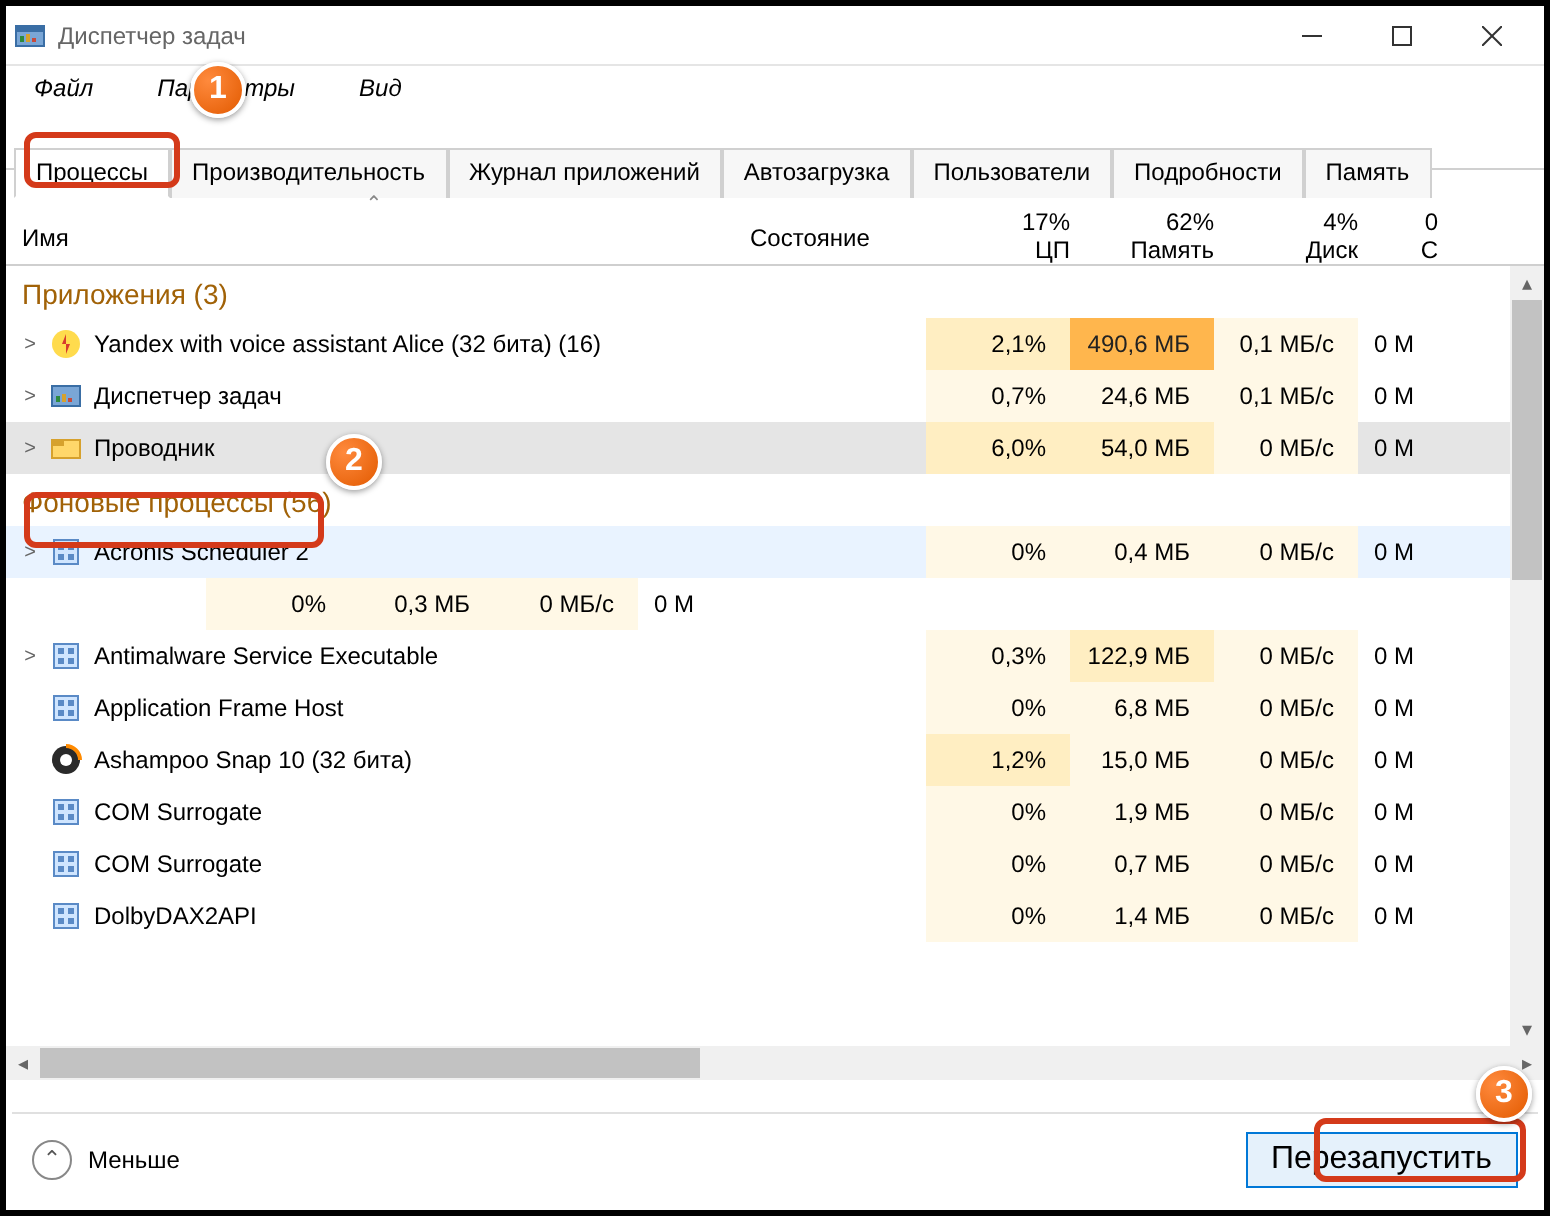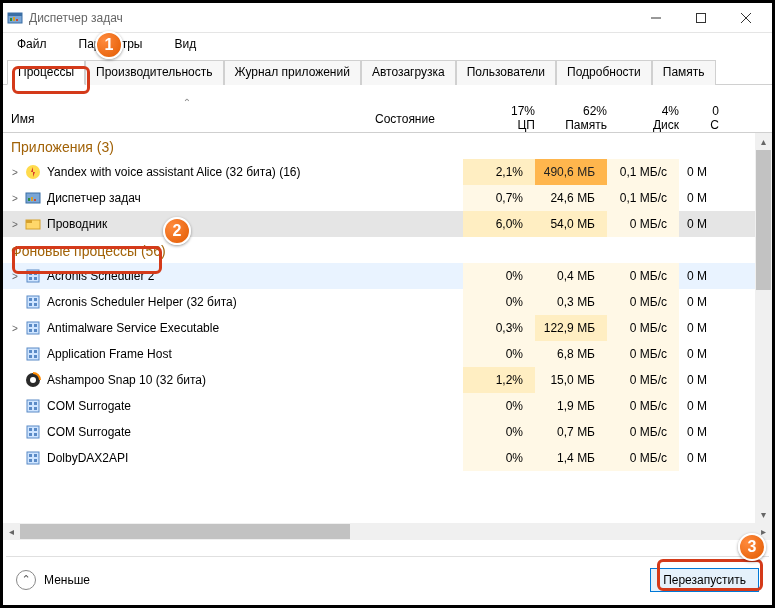--- a/index.html
+++ b/index.html
@@ -25,36 +25,36 @@
   }
   .titlebar .app-icon {
     width: 16px; height: 16px;
     margin-right: 6px;
     display: inline-flex;
     align-items: center; justify-content: center;
   }
   .titlebar .title { color: #666; font-size: 12px; }
   .titlebar .spacer { flex: 1; }
   .winbtn { width: 45px; height: 30px; display: flex; align-items: center; justify-content: center; color: #555; }
-  .menubar { display: flex; gap: 16px; padding: 2px 6px; font-size: 12px; }
+  .menubar { display: flex; gap: 16px; padding: 2px 6px; font-size: 12px; font-style: italic; }
   .menuitem { padding: 2px 8px; cursor: default; }
   .tabstrip {
     display: flex;
     margin-top: 4px;
     padding: 0 4px;
     border-bottom: 1px solid #d0d0d0;
   }
   .tab {
     padding: 4px 10px 5px 10px;
     background: #f7f7f7;
     border: 1px solid #d0d0d0;
     border-bottom: none;
     margin-right: 0;
     position: relative;
-    top: 1px;
+    top: 15px;
     font-size: 12px;
     cursor: default;
   }
   .tab.active {
     background: #fff;
     border-bottom: 1px solid #fff;
   }
   .headerrow {
     display: flex;
     align-items: flex-end;
@@ -135,21 +135,21 @@
     height: 46px;
     background: #fff;
   }
   .fewer { display: flex; align-items: center; cursor: default; }
   .fewer .circ { width: 20px; height: 20px; border: 1px solid #888; border-radius: 50%; display: flex; align-items: center; justify-content: center; margin-right: 8px; font-size: 11px; color: #555; }
   .mainbtn {
     margin-left: auto;
     border: 1px solid #0078d7;
     background: #e5f1fb;
     padding: 4px 12px;
-    font-size: 12px;
+    font-size: 16px;
   }
   .callout {
     position: absolute;
     width: 28px; height: 28px;
     border-radius: 50%;
     background: radial-gradient(circle at 30% 30%, #ff8a3d, #e25a00);
     border: 2px solid #fff;
     box-shadow: 0 1px 3px rgba(0,0,0,.4);
     color: #fff; font-weight: bold; font-size: 16px;
     display: flex; align-items: center; justify-content: center;
@@ -319,33 +319,20 @@
           </span>
           <span>Acronis Scheduler 2</span>
         </div>
         <div class="statuscell"></div>
         <div class="numcell heat-cpu-low">0%</div>
         <div class="numcell heat-mem-low">0,4 МБ</div>
         <div class="numcell heat-cpu-low">0 МБ/с</div>
         <div class="numcell" style="flex: 0 0 40px;">0 М</div>
       </div>
       <div class="row">
-        <div class="namecell">
-          <span class="expander"></span>
-          <span class="procicon">
-            <svg width="16" height="16">
-              <rect x="2" y="2" width="12" height="12" fill="#cfe5ff" stroke="#5a8ac6"></rect>
-              <rect x="4" y="4" width="3" height="3" fill="#5a8ac6"></rect>
-              <rect x="9" y="4" width="3" height="3" fill="#5a8ac6"></rect>
-              <rect x="4" y="9" width="3" height="3" fill="#5a8ac6"></rect>
-              <rect x="9" y="9" width="3" height="3" fill="#5a8ac6"></rect>
-            </svg>
-          </span>
-          <span>Acronis Scheduler Helper (32 бита)</span>
-        </div>
         <div class="statuscell"></div>
         <div class="numcell heat-cpu-low">0%</div>
         <div class="numcell heat-mem-low">0,3 МБ</div>
         <div class="numcell heat-cpu-low">0 МБ/с</div>
         <div class="numcell" style="flex: 0 0 40px;">0 М</div>
       </div>
       <div class="row">
         <div class="namecell">
           <span class="expander">&gt;</span>
           <span class="procicon">

